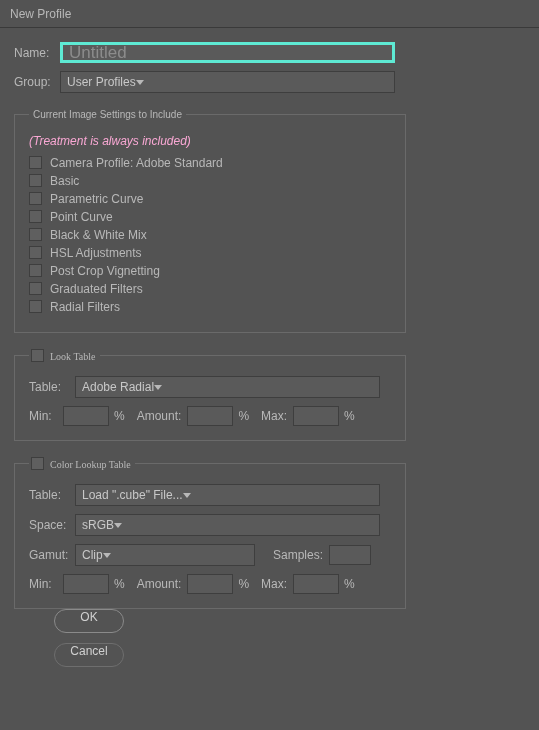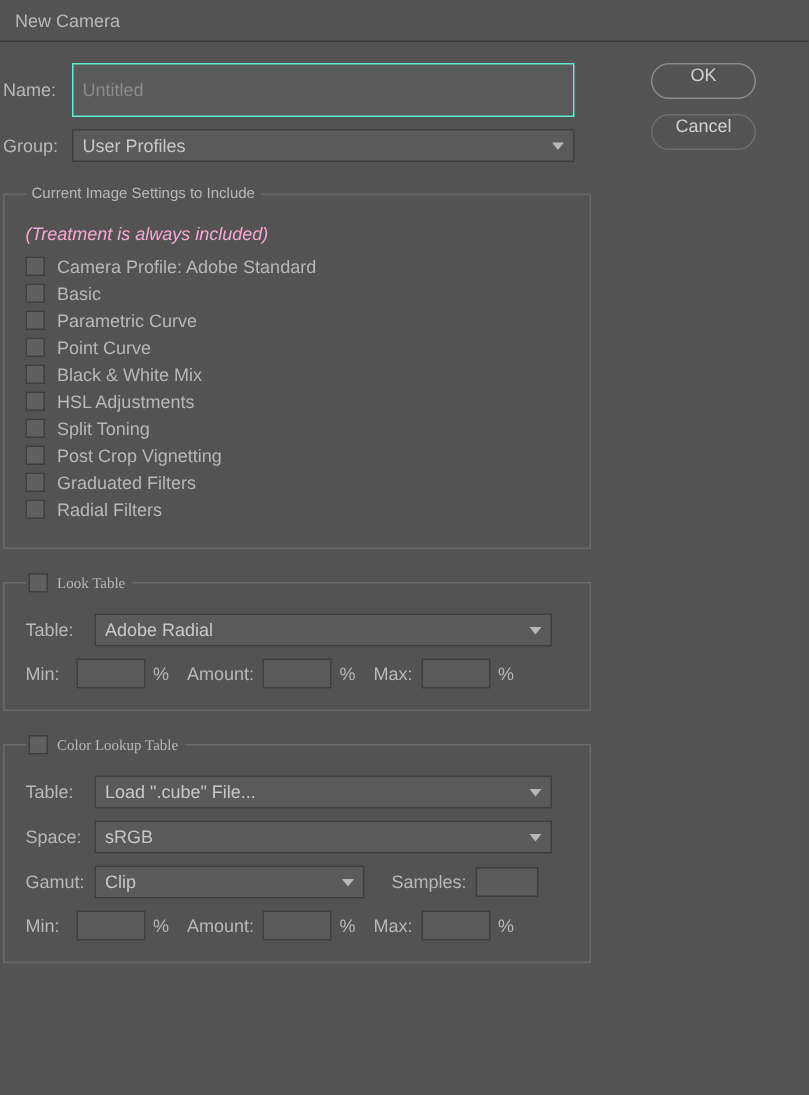--- a/index.html
+++ b/index.html
@@ -13,55 +13,56 @@
     overflow: hidden;
   }
   .title-bar {
     height: 28px;
     display: flex;
     align-items: center;
     padding: 0 10px;
     border-bottom: 1px solid #3a3a3a;
   }
   .content {
-    padding: 14px 10px 10px 2px;
-    display: flex;
+    padding: 14px 10px 10px 14px;
+    display: flex;
+    flex-direction: column;
   }
   .form-col { width: 392px; }
   .btn-col { width: 110px; padding-left: 40px; }
   .row {
     display: flex;
     align-items: center;
     margin-bottom: 8px;
   }
   .lbl-left {
     width: 46px;
     text-align: left;
     margin-right: 0;
   }
   input[type="text"].name-input {
     flex: 0 0 335px;
-    height: 36px;
+    height: 21px;
     background: #5a5a5a;
-    border: 1px solid #5eead4;
+    border: 3px solid #5eead4;
     color: #b8b8b8;
     padding: 0 6px;
-    font-size: 12px;
+    font-size: 17px;
   }
   input[type="text"].name-input::placeholder { color: #8c8c8c; }
   .select {
     flex: 0 0 335px;
     height: 22px;
     background: #5a5a5a;
     border: 1px solid #3e3e3e;
     color: #c8c8c8;
     display: flex;
     align-items: center;
     padding: 0 6px;
-    justify-content: space-between;
+    justify-content: flex-start;
     cursor: default;
   }
   .select-sm { flex: 0 0 305px; }
   .select-xs { flex: 0 0 180px; }
   .select-240 { flex: 0 0 245px; }
   .chev {
     width: 0; height: 0;
     border-left: 4px solid transparent;
     border-right: 4px solid transparent;
     border-top: 5px solid #b8b8b8;
@@ -135,21 +136,21 @@
   }
   .btn.primary {
     border: 1px solid #8a8a8a;
   }
   .inline-gap { margin-left: 18px; }
 </style>
 </head>
 <body>
 
 <div class="title-bar">
-  <span>New Camera</span>
+  <span>New Profile</span>
 </div>
 
 <div class="content">
   <div class="form-col">
 
     <div class="row">
       <label class="lbl-left">Name:</label>
       <input type="text" class="name-input" placeholder="Untitled" style="">
     </div>
 
@@ -184,24 +185,20 @@
           <div class="chk-row">
             <span class="chk"></span>
             <span>Black &amp; White Mix</span>
           </div>
           <div class="chk-row">
             <span class="chk"></span>
             <span>HSL Adjustments</span>
           </div>
           <div class="chk-row">
             <span class="chk"></span>
-            <span>Split Toning</span>
-          </div>
-          <div class="chk-row">
-            <span class="chk"></span>
             <span>Post Crop Vignetting</span>
           </div>
           <div class="chk-row">
             <span class="chk"></span>
             <span>Graduated Filters</span>
           </div>
           <div class="chk-row">
             <span class="chk"></span>
             <span>Radial Filters</span>
           </div>

